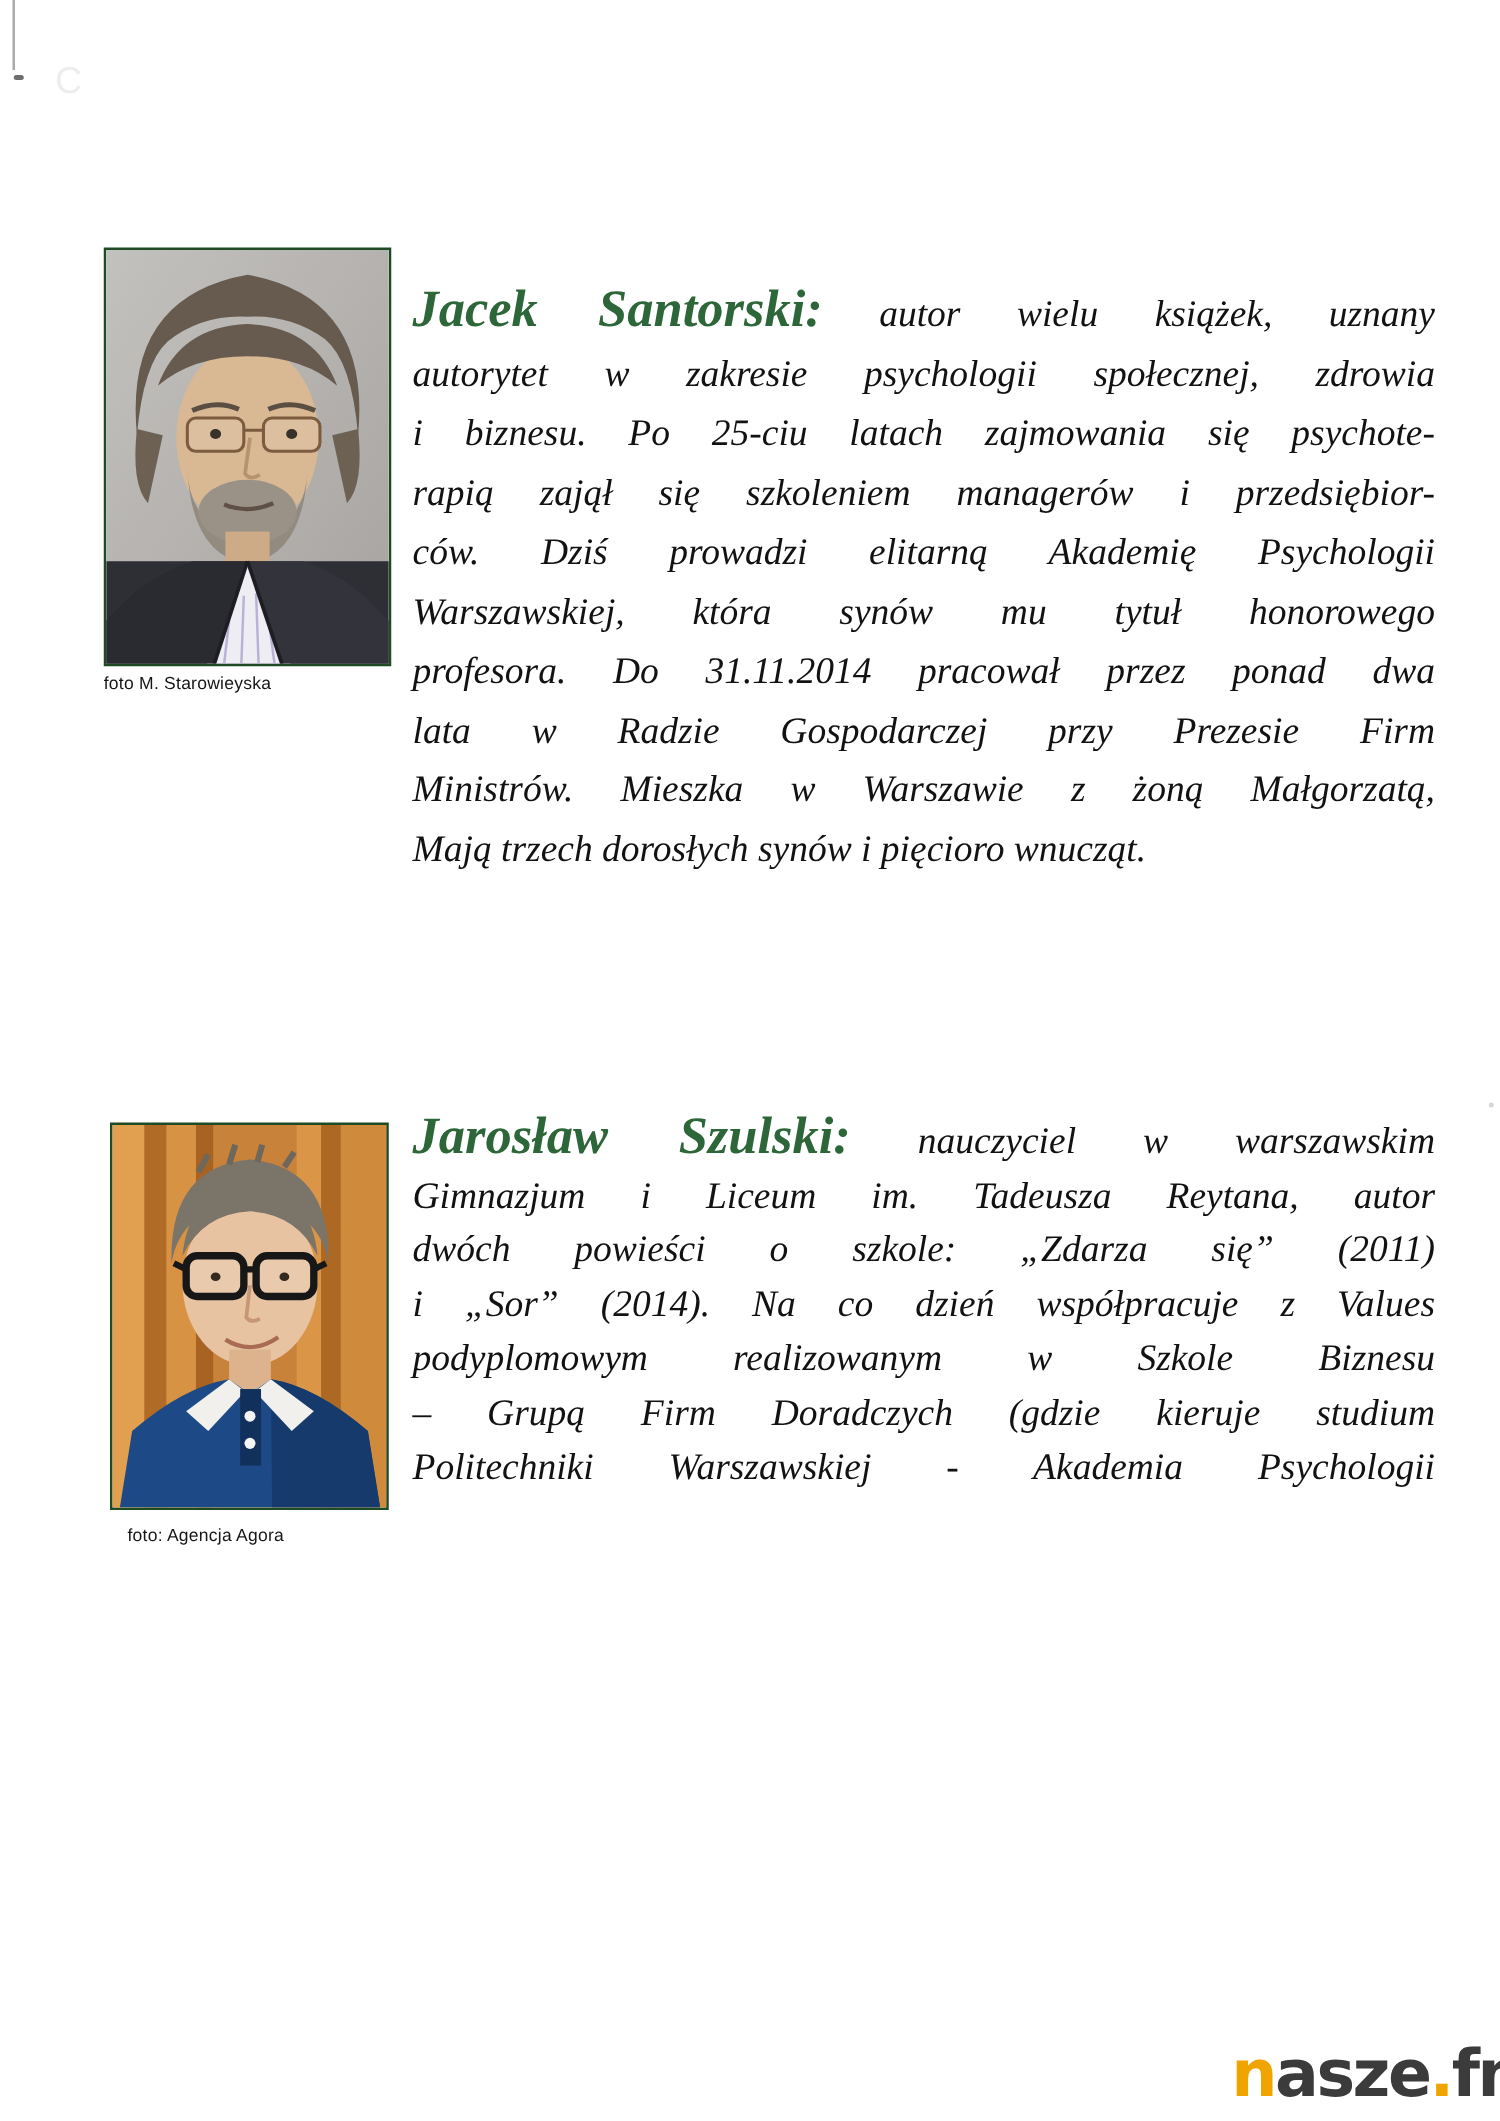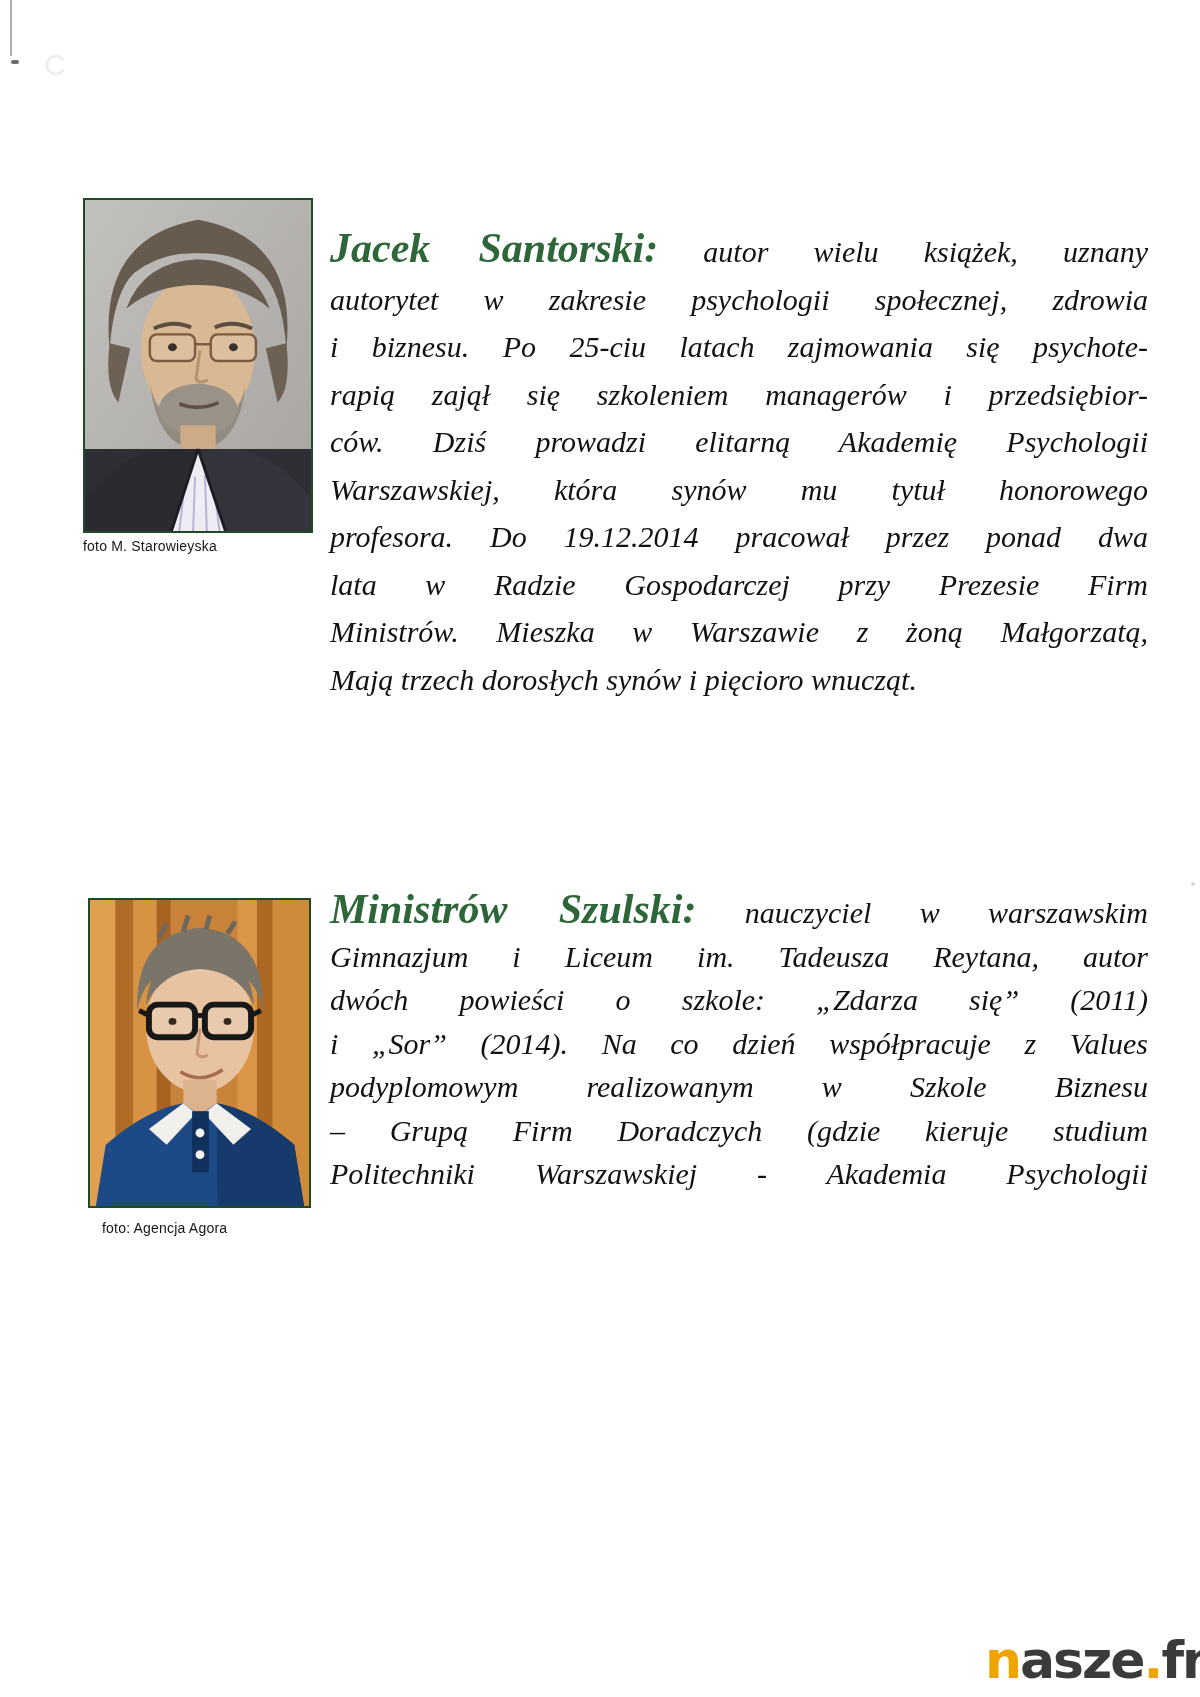--- a/index.html
+++ b/index.html
@@ -116,21 +116,21 @@
   </figure>
   <figcaption class="photo-caption caption-1">foto M. Starowieyska</figcaption>
 
   <div class="bio-text bio-text-1">
     <div class="line"><span class="author-name">Jacek Santorski:</span> <span>autor wielu książek, uznany</span></div>
     <div class="line">autorytet w zakresie psychologii społecznej, zdrowia</div>
     <div class="line">i biznesu. Po 25-ciu latach zajmowania się psychote-</div>
     <div class="line">rapią zajął się szkoleniem managerów i przedsiębior-</div>
     <div class="line">ców. Dziś prowadzi elitarną Akademię Psychologii</div>
     <div class="line">Warszawskiej, która synów mu tytuł honorowego</div>
-    <div class="line">profesora. Do 19.12.2014 pracował przez ponad dwa</div>
+    <div class="line">profesora. Do 31.11.2014 pracował przez ponad dwa</div>
     <div class="line">lata w Radzie Gospodarczej przy Prezesie Firm</div>
     <div class="line">Ministrów. Mieszka w Warszawie z żoną Małgorzatą,</div>
     <div class="line last">Mają trzech dorosłych synów i pięcioro wnucząt.</div>
   </div>
 
   <figure class="photo photo-2">
     <svg viewBox="0 0 223 310" preserveAspectRatio="none">
 
       <rect x="0" y="0" width="223" height="310" fill="#c8823a"></rect>
       <rect x="0" y="0" width="26" height="310" fill="#e0a050"></rect>
@@ -168,21 +168,21 @@
       <path d="M129,206 L164,232 L146,248 L116,216 Z" fill="#f2f0ec"></path>
 
       <rect x="104" y="214" width="17" height="62" fill="#12305c"></rect>
       <circle cx="112" cy="236" r="4.5" fill="#f5f5f5"></circle>
       <circle cx="112" cy="258" r="4.5" fill="#f5f5f5"></circle>
     </svg>
   </figure>
   <figcaption class="photo-caption caption-2">foto: Agencja Agora</figcaption>
 
   <div class="bio-text bio-text-2">
-    <div class="line"><span class="author-name">Ministrów Szulski:</span> <span>nauczyciel w warszawskim</span></div>
+    <div class="line"><span class="author-name">Jarosław Szulski:</span> <span>nauczyciel w warszawskim</span></div>
     <div class="line">Gimnazjum i Liceum im. Tadeusza Reytana, autor</div>
     <div class="line">dwóch powieści o szkole: „Zdarza się” (2011)</div>
     <div class="line">i „Sor” (2014). Na co dzień współpracuje z Values</div>
     <div class="line">podyplomowym realizowanym w Szkole Biznesu</div>
     <div class="line">– Grupą Firm Doradczych (gdzie kieruje studium</div>
     <div class="line">Politechniki Warszawskiej - Akademia Psychologii</div>
   </div>
 
   <div class="logo"><span class="lg-orange">n</span><span class="lg-dark">asze</span><span class="lg-orange">.</span><span class="lg-dark">fm</span></div>
 

